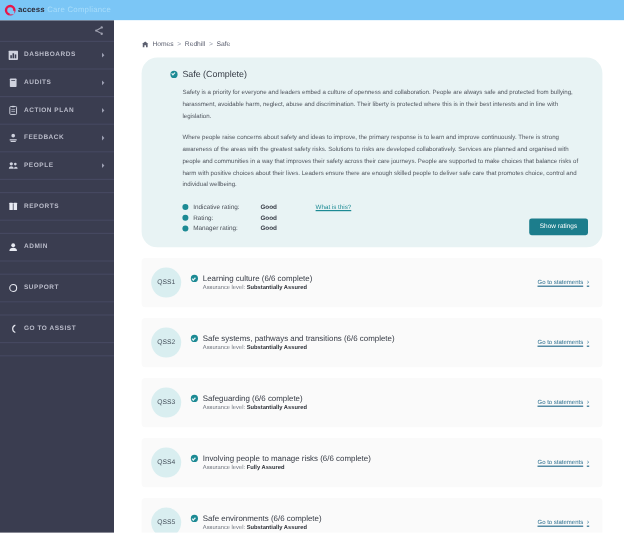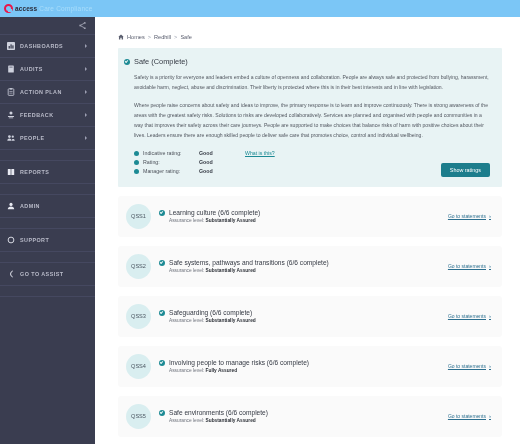--- a/index.html
+++ b/index.html
@@ -66,22 +66,22 @@
     padding: 17px 0 0 23px; font-size: 5.6px; color: #5c6070;
   }
   .breadcrumb .home-ico { width: 6px; height: 6px; }
   .breadcrumb .sep { color: #9aa0ae; }
   .bc-link { color: #5c6070; cursor: pointer; }
 
   
   .panel {
     margin: 8px 18px 0 23px;
     background: #e8f3f4;
-    border-radius: 1px;
-    padding: 9px 12px 11px 6px;
+    border-radius: 13px;
+    padding: 9px 12px 11px 24px;
     position: relative;
   }
   .panel-title {
     display: flex; align-items: center; gap: 4px;
     font-size: 7.4px; color: #353a44; margin-bottom: 7px;
   }
   .dot-check {
     width: 6px; height: 6px; border-radius: 50%;
     background: #1c8a94; flex: 0 0 6px;
     display: flex; align-items: center; justify-content: center;

